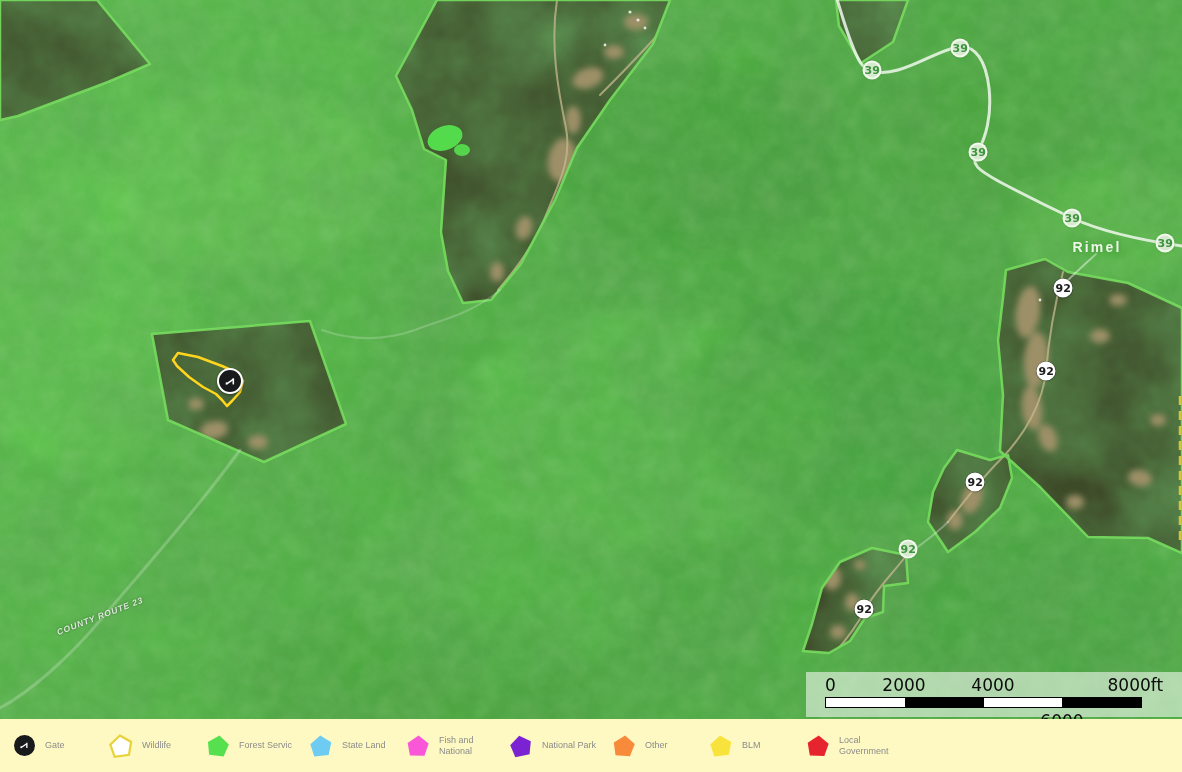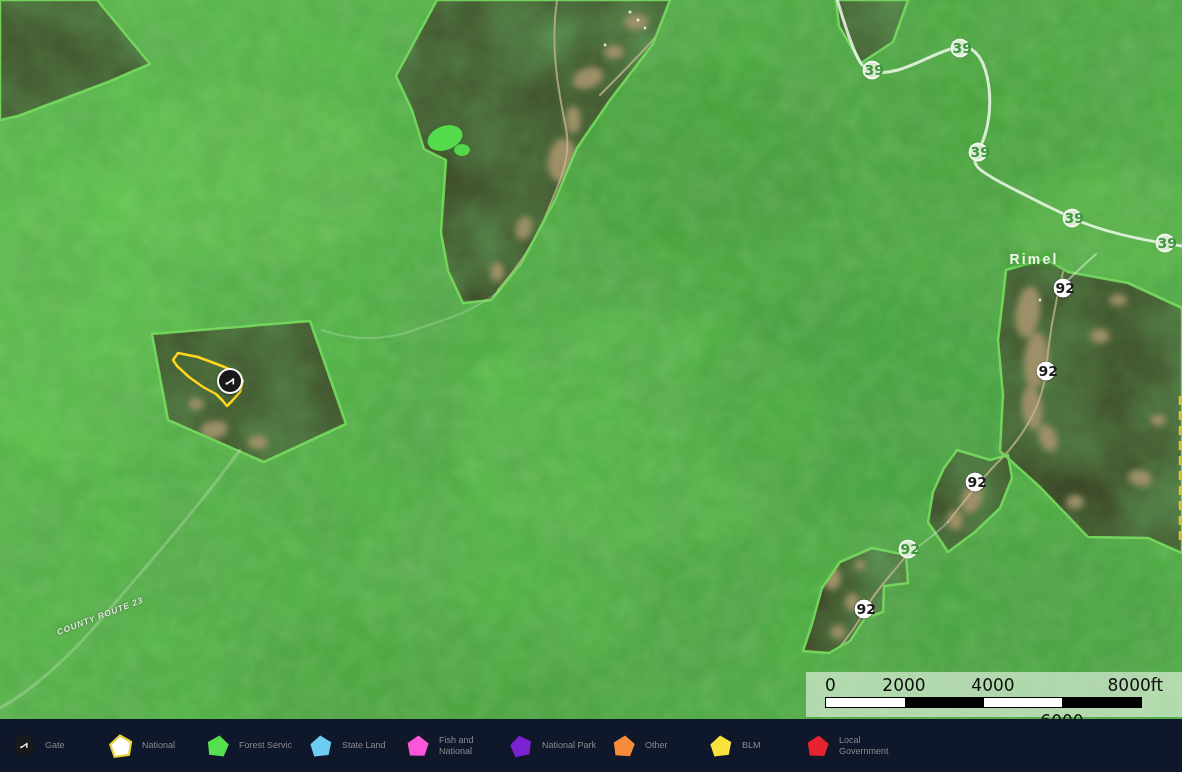--- a/index.html
+++ b/index.html
@@ -24,21 +24,21 @@
     position:absolute;transform:translate(-50%,-50%) rotate(-21deg);
     color:rgba(255,255,255,.82);font-size:8.5px;font-weight:bold;font-style:italic;
     letter-spacing:.8px;white-space:nowrap;
     text-shadow:0 0 2px rgba(35,80,30,.9);pointer-events:none;
   }
 
   
   .shield{
     position:absolute;width:15px;height:15px;border-radius:50%;
     transform:translate(-50%,-50%);
-    font-size:14px;font-weight:bold;text-align:center;line-height:15px;
+    font-size:11px;font-weight:bold;text-align:center;line-height:15px;
     font-family:"DejaVu Sans",sans-serif;
   }
   .shield.green{
     background:#d7ead0;border:2px solid rgba(244,252,240,.9);color:#3f9440;
     box-shadow:0 0 2px rgba(70,140,60,.5);
   }
   .shield.white{
     background:#fdfdfd;border:2px solid #ffffff;color:#1c1c1c;
     box-shadow:0 0 0 .5px rgba(0,0,0,.38),0 1px 2px rgba(0,0,0,.25);
   }
@@ -67,21 +67,21 @@
   .scalebar .bar{
     position:absolute;left:19px;top:25px;width:315px;height:9px;
     border:1.5px solid #000;display:flex;background:#fff;
   }
   .scalebar .bar .seg{flex:1 1 0;}
   .scalebar .bar .seg.b{background:#000;}
   .scalebar .bar .seg.w{background:#fff;}
 
   
   .legend{
-    position:absolute;left:0;top:719px;width:1182px;height:53px;background:#0f172a;
+    position:absolute;left:0;top:719px;width:1182px;height:53px;background:#fef9c3;
     display:flex;align-items:center;padding-left:12px;box-sizing:border-box;
   }
   .legend-item{display:flex;align-items:center;margin-right:14px;flex:0 0 auto;}
   .legend-item .icon-box{width:24px;height:24px;margin-right:9px;flex:0 0 auto;
     display:flex;align-items:center;justify-content:center;}
   .legend-item .leg-label{
     font-size:9px;color:#8b8b8b;line-height:1.2;width:56px;
   }
   .legend-item.narrow .leg-label{width:50px;}
   .gate-ic{
@@ -227,21 +227,21 @@
     <path d="M836,-4 C843,18 850,45 860,62 C866,72 880,75 898,70 C920,64 940,50 958,47
              C976,44 986,62 989,88 C992,115 986,138 977,153 C970,164 978,170 1000,182
              C1030,198 1055,210 1072,218 C1098,230 1140,240 1182,246" fill="none" stroke="rgba(240,248,236,0.85)" stroke-width="3" stroke-linecap="round"></path>
 
     <line x1="1180" y1="396" x2="1180" y2="546" stroke="#e8c93f" stroke-width="2.5" stroke-dasharray="9 6" opacity="0.9"></line>
 
     <path d="M173,360 L178,353 L198,357 L222,366 L238,373 L243,381 L240,392 L232,401
              L227,406 L222,400 L216,394 L203,387 L189,377 L177,366 Z" fill="none" stroke="#ffd51e" stroke-width="2.5" stroke-linejoin="round"></path>
   </svg>
 
-  <div class="place-label" style="left:1034px;top:247px;margin-top:12px;">Rimel</div>
+  <div class="place-label" style="left:1097px;top:247px;">Rimel</div>
   <div class="road-label" style="left:100px;top:616px;">COUNTY ROUTE 23</div>
 
   <div class="gate-marker" style="left: 230px; top: 381px;">
     <span style="display:flex;">
       <svg width="13" height="13" viewBox="-10 -10 20 20">
         <g fill="#ffffff">
           <path d="M-6,2.2 L3.4,-4.2 L4.8,-2.2 L-4.6,4.2 Z"></path>
           <rect x="3.1" y="-5" width="2.4" height="9.5"></rect>
           <rect x="-7.4" y="1.4" width="2.8" height="3.4"></rect>
         </g>
@@ -295,21 +295,21 @@
 
   <div class="legend-item narrow">
     <span class="icon-box">
 
       <svg class="pent" width="24" height="24" viewBox="0 0 24 24">
         <g transform="rotate(-6 12 12)">
             <polygon points="12,1.5 22.5,9 19,21.5 4.5,22 1.5,9.5" fill="#ffffff" stroke="#e8d23a" stroke-width="2.2"></polygon>
           </g>
       </svg>
     </span>
-    <span class="leg-label">National</span>
+    <span class="leg-label">Wildlife</span>
   </div>
 
   <div class="legend-item">
     <span class="icon-box">
 
       <svg class="pent" width="24" height="24" viewBox="0 0 24 24">
         <g transform="rotate(8 12 12)">
             <polygon points="12,1.5 22.5,9 19,21.5 4.5,22 1.5,9.5" fill="#56e04f"></polygon>
           </g>
       </svg>

